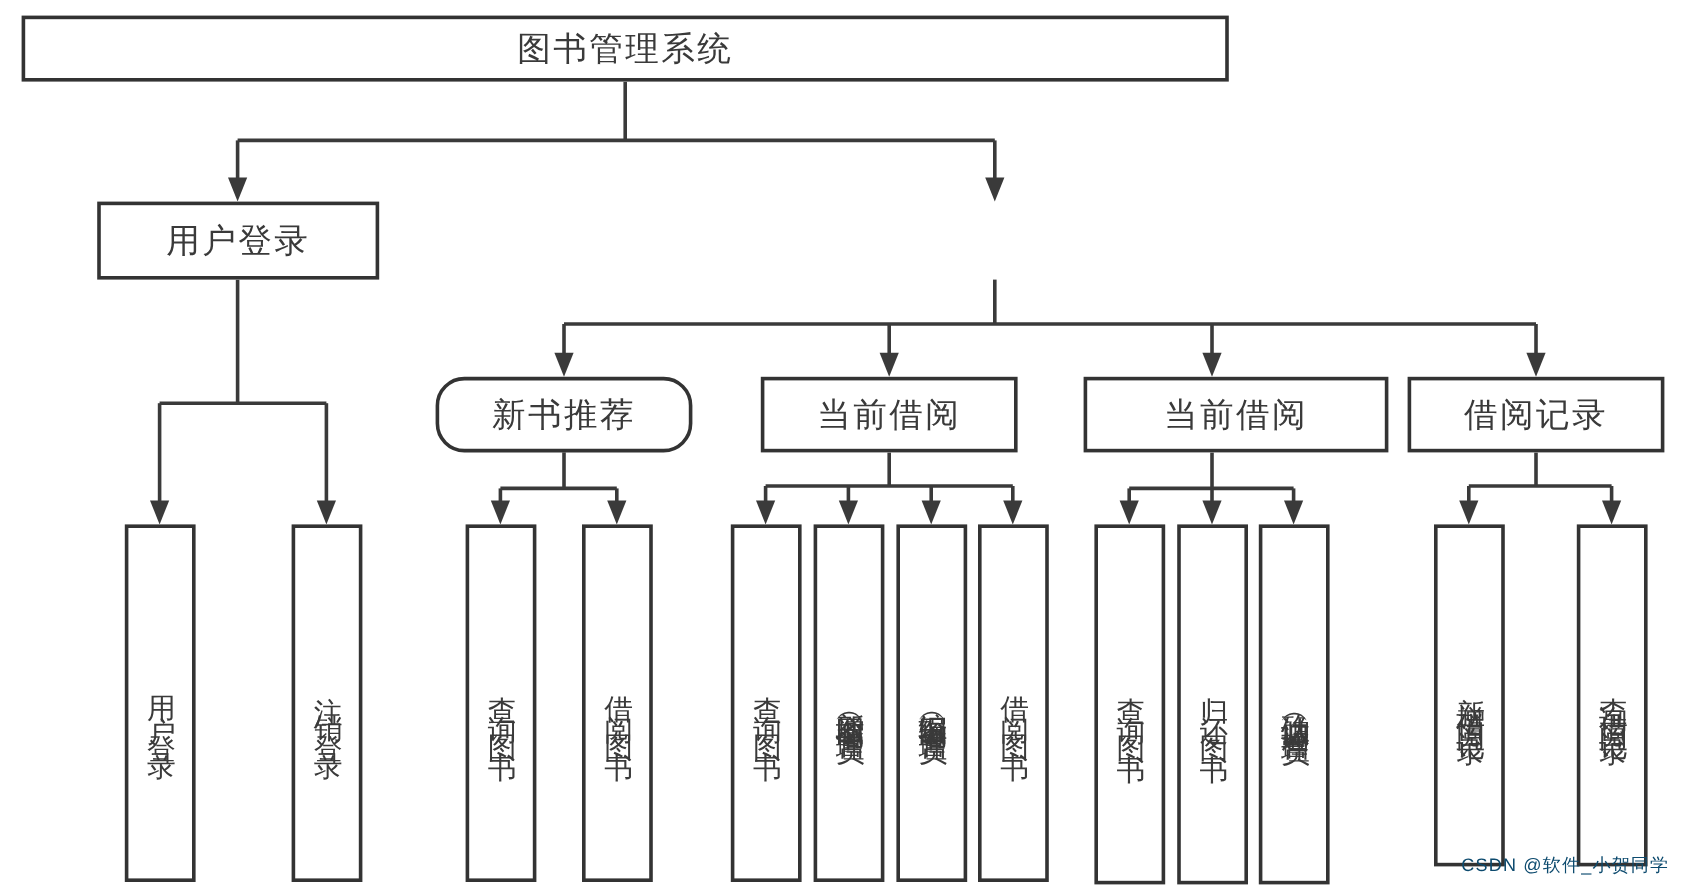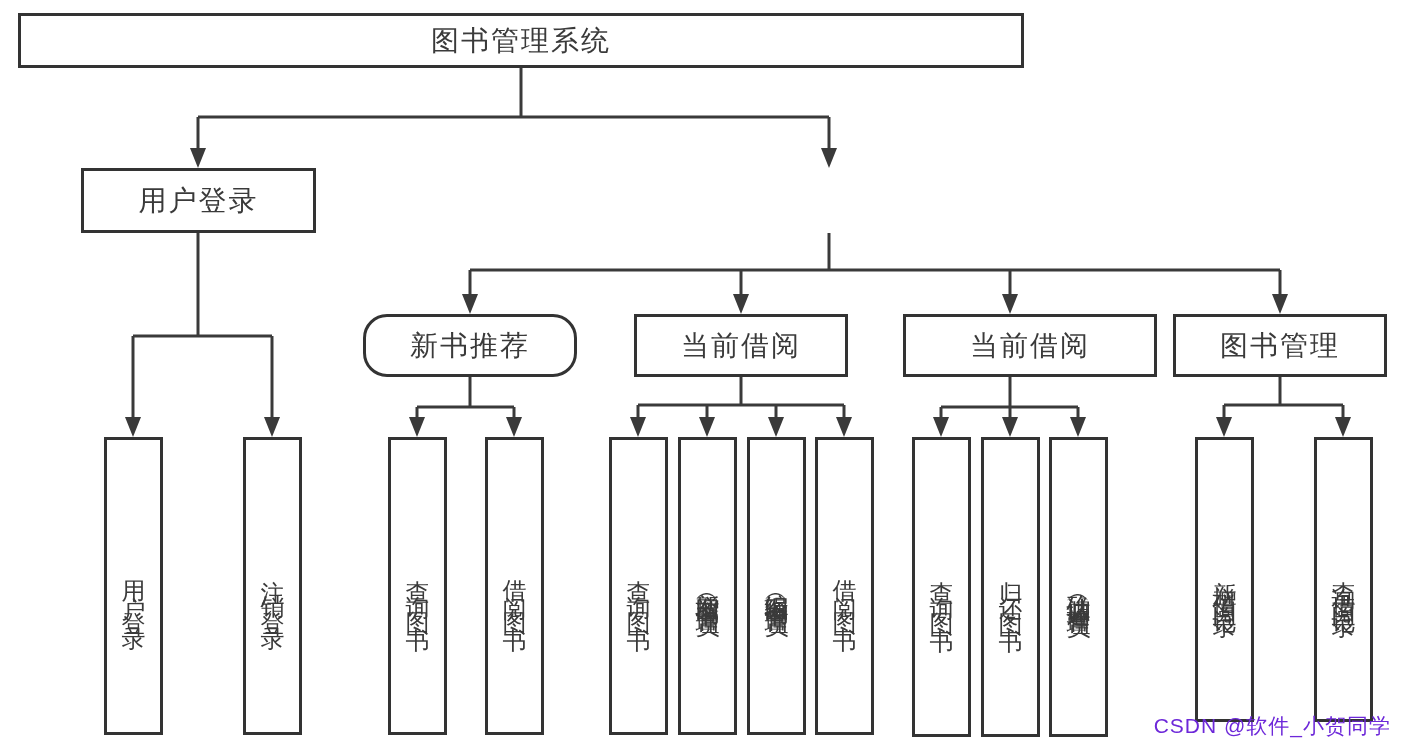--- a/index.html
+++ b/index.html
@@ -36,23 +36,23 @@
     text-orientation: mixed;
     font-size: 24px;
   }
   .sp-wide  { letter-spacing: 16px; padding-top: 14px; }
   .sp-med   { letter-spacing: 7px;  padding-top: 6px; }
   .sp-tight { letter-spacing: 3px;  padding-top: 2px; }
   .watermark {
     position: absolute;
     top: 712px;
     right: 14px;
-    font-size: 21px;
+    font-size: 15px;
     letter-spacing: 1px;
-    color: #6d28d9;
+    color: #0c4a6e;
   }
 </style>
 </head>
 <body>
 
 <div class="canvas">
 
   <svg class="connectors" width="1405" height="747" viewBox="0 0 1405 747" aria-hidden="true">
     <g stroke="#3a3a3a" stroke-width="3" fill="none">
 
@@ -119,21 +119,21 @@
     </g>
   </svg>
 
   <div class="box hbox" style="left:18px; top:13px; width:1006px; height:55px;">图书管理系统</div>
 
   <div class="box hbox" style="left:81px; top:168px; width:235px; height:65px;">用户登录</div>
 
   <div class="box hbox" style="left:363px; top:314px; width:214px; height:63px;border-radius:24px;">新书推荐</div>
   <div class="box hbox" style="left:634px; top:314px; width:214px; height:63px;">当前借阅</div>
   <div class="box hbox" style="left:903px; top:314px; width:254px; height:63px;">当前借阅</div>
-  <div class="box hbox" style="left:1173px; top:314px; width:214px; height:63px;">图书管理</div>
+  <div class="box hbox" style="left:1173px; top:314px; width:214px; height:63px;">借阅记录</div>
 
   <div class="box vbox sp-wide" style="left:104px; top:437px; width:59px; height:298px;">用户登录</div>
   <div class="box vbox sp-wide" style="left:243px; top:437px; width:59px; height:298px;">注销登录</div>
 
   <div class="box vbox sp-wide" style="left:388px; top:437px; width:59px; height:298px;">查询图书</div>
   <div class="box vbox sp-wide" style="left:485px; top:437px; width:59px; height:298px;">借阅图书</div>
 
   <div class="box vbox sp-wide" style="left:609px; top:437px; width:59px; height:298px;">查询图书</div>
   <div class="box vbox sp-tight" style="left:678px; top:437px; width:59px; height:298px;">新增图书（管理员）</div>
   <div class="box vbox sp-tight" style="left:747px; top:437px; width:59px; height:298px;">编辑图书（管理员）</div>

